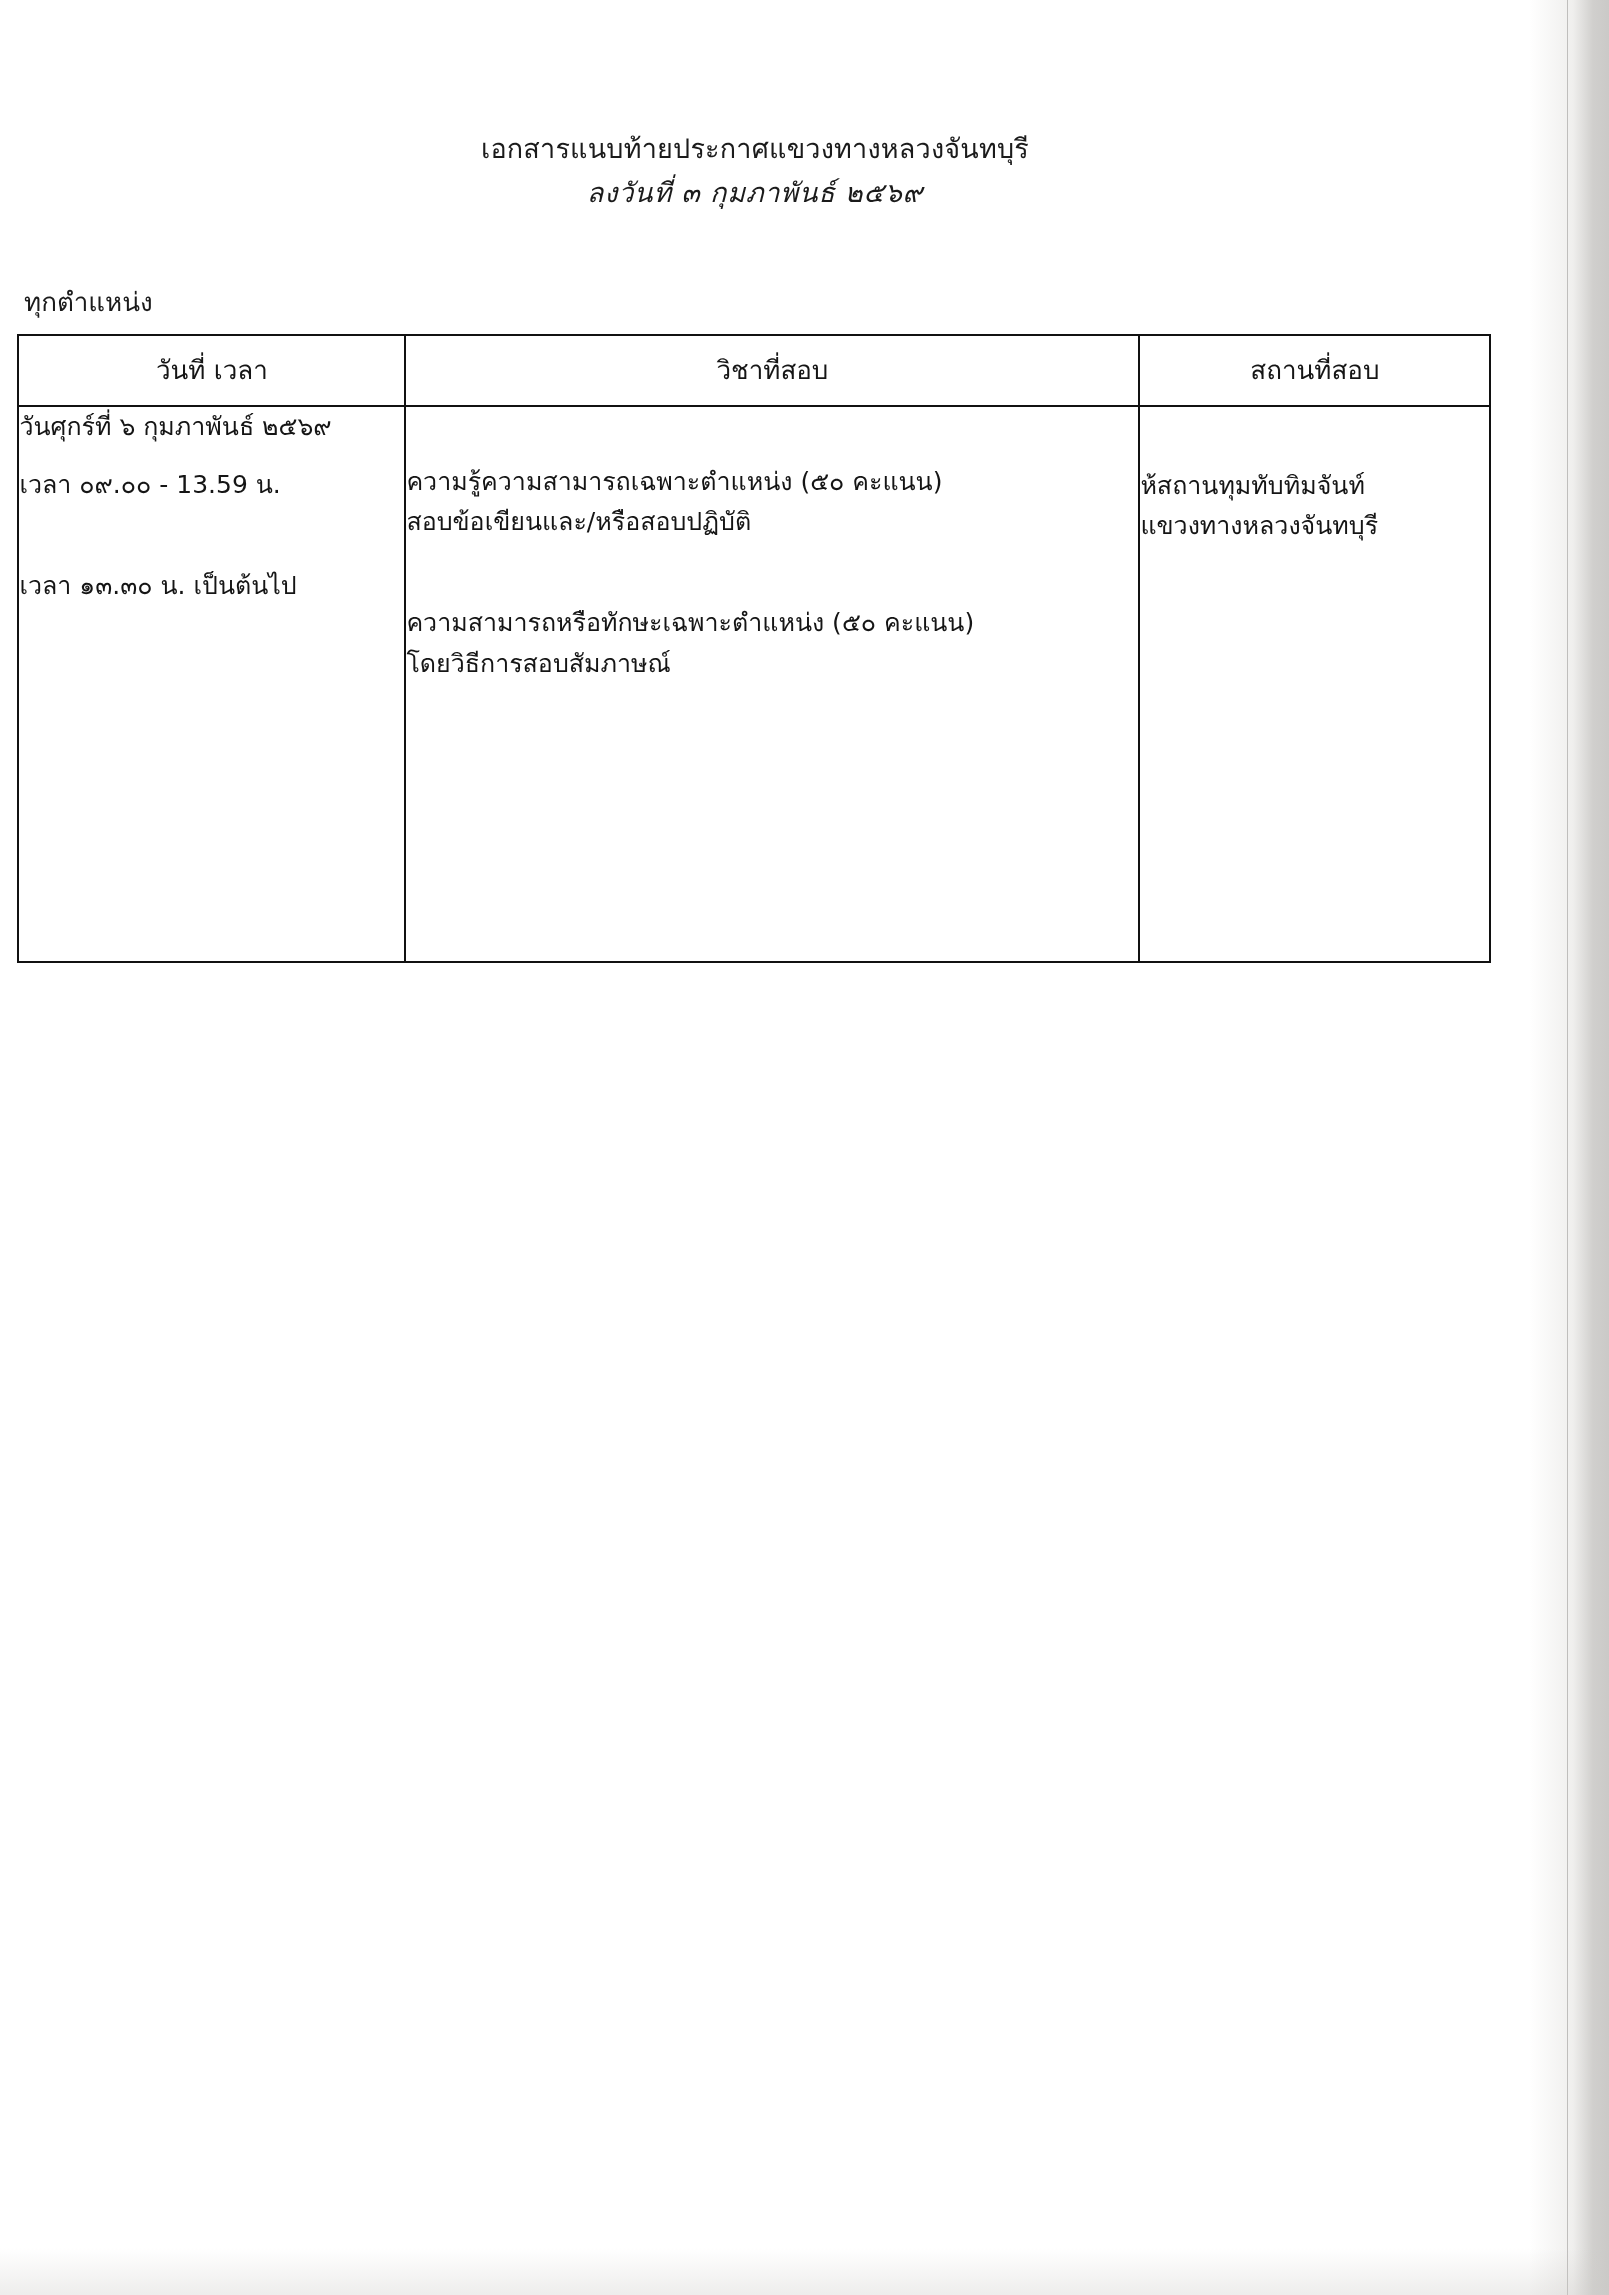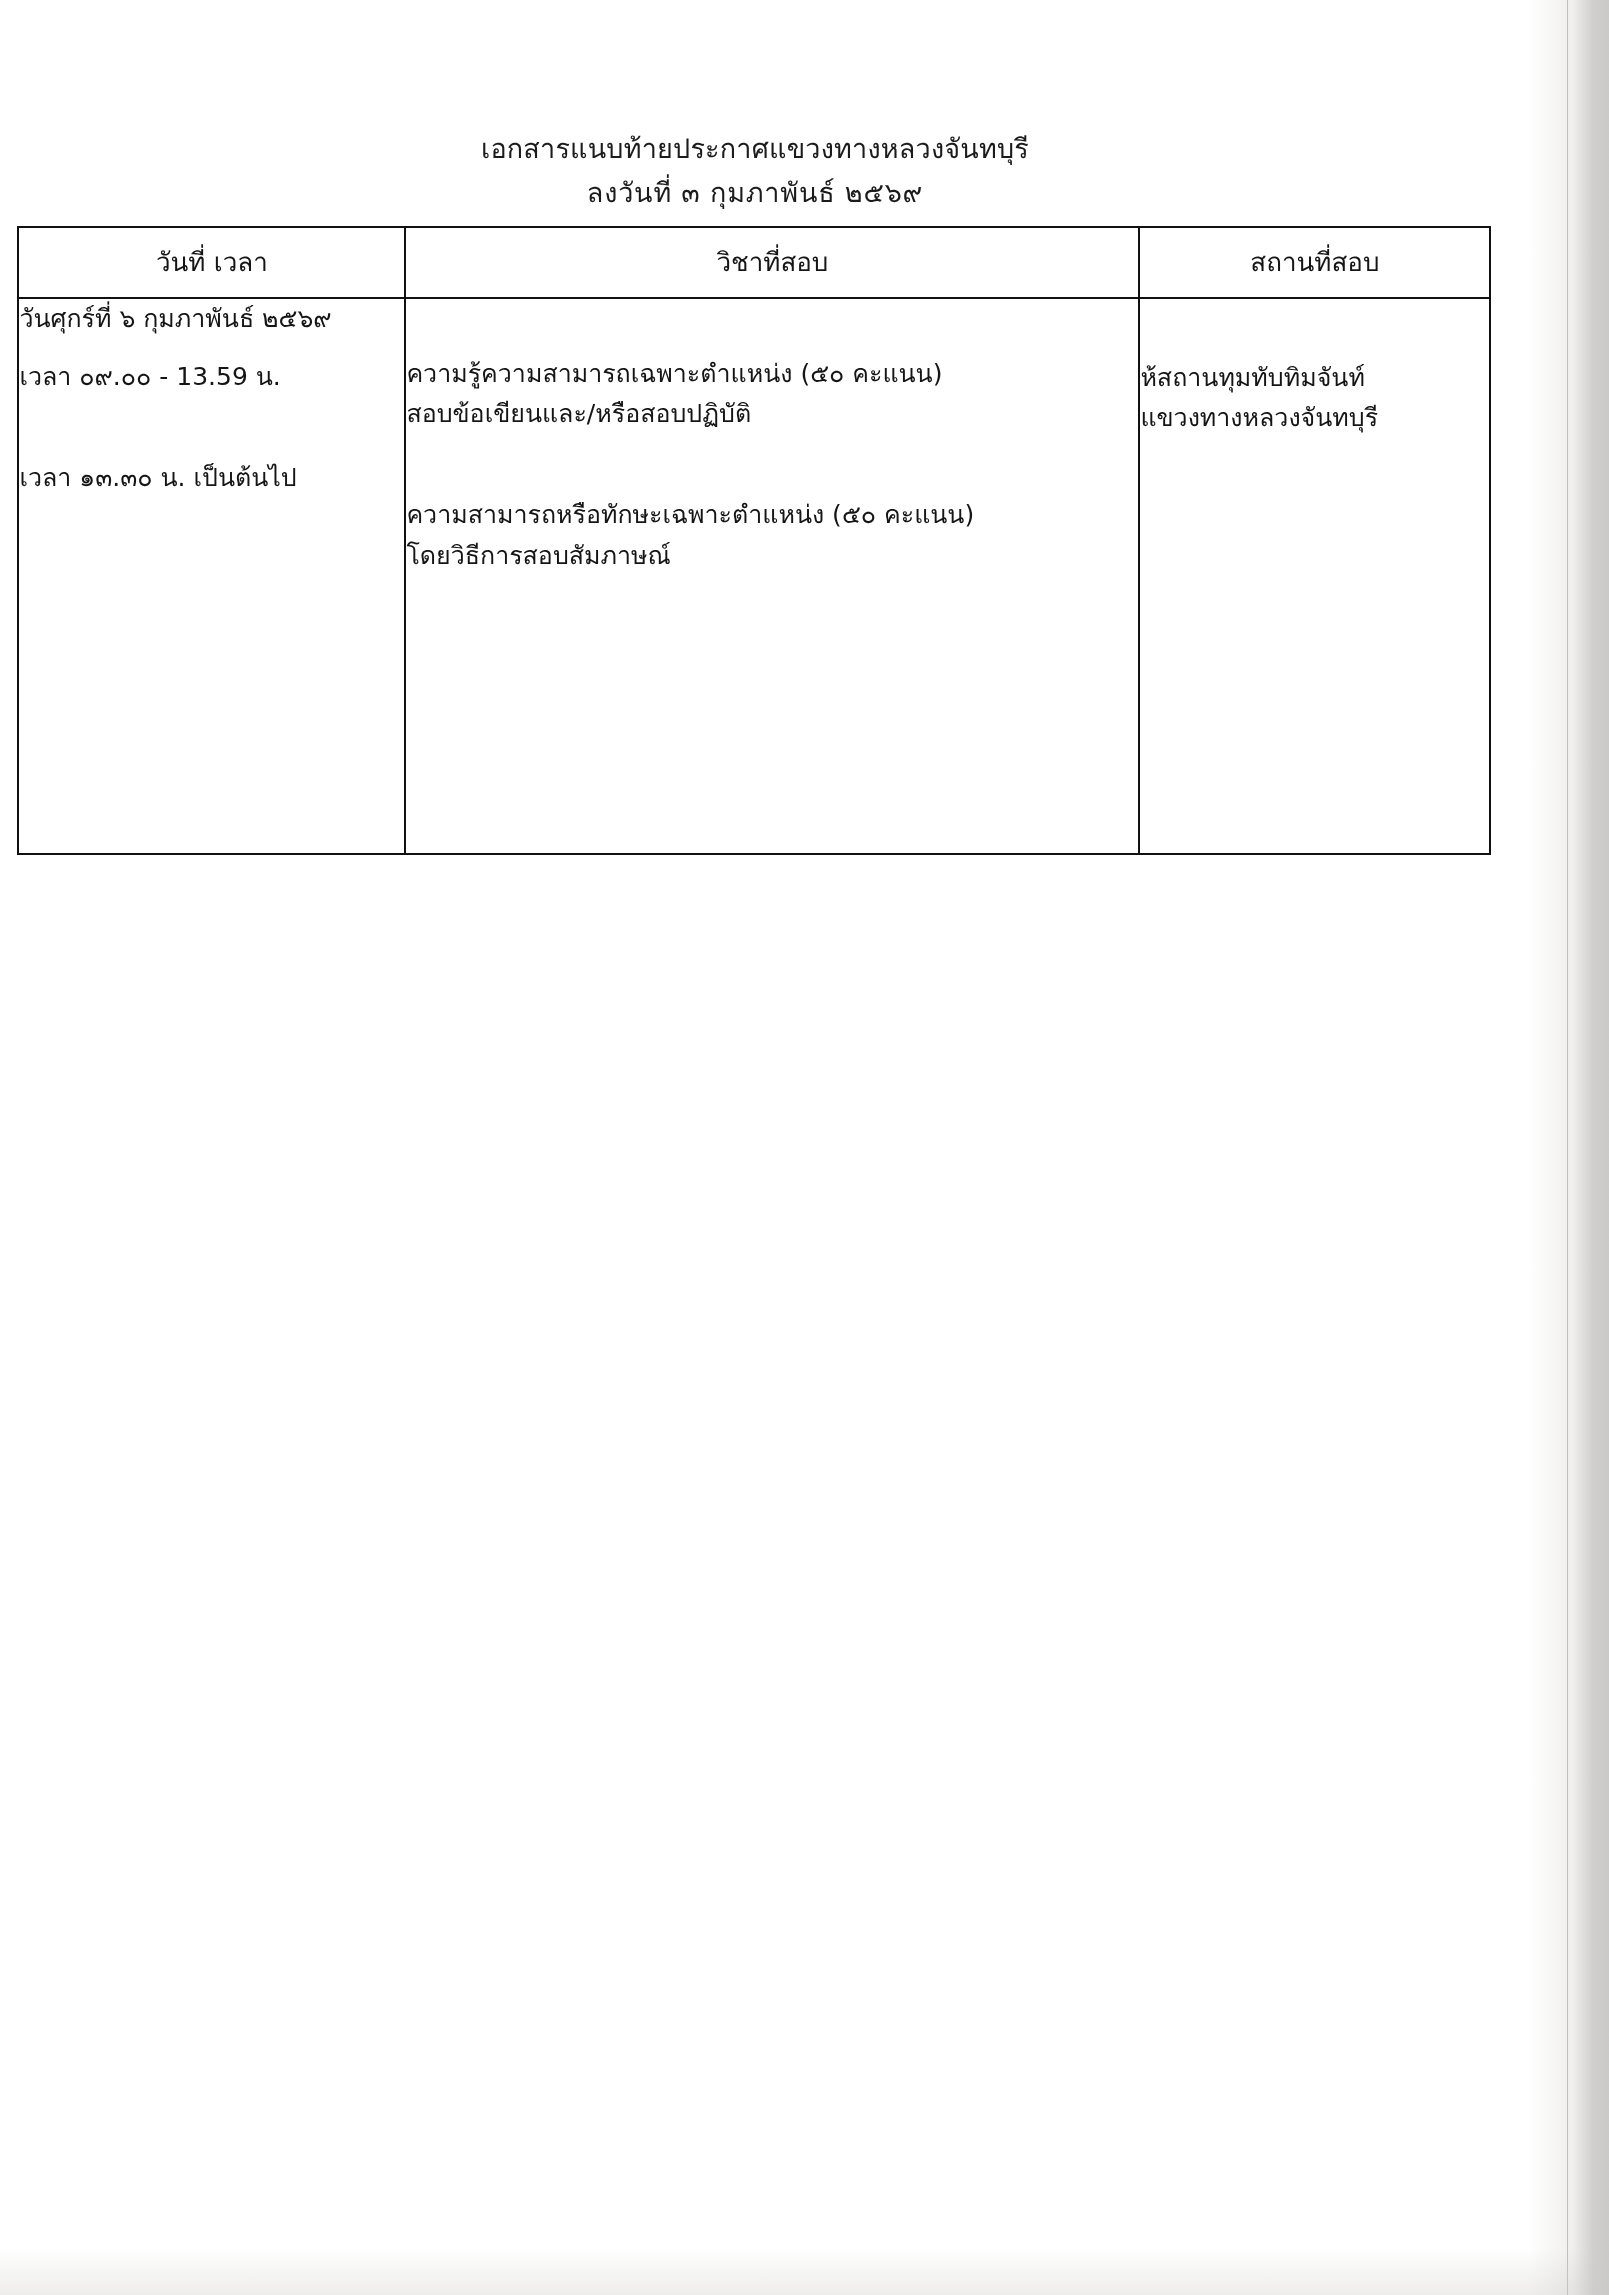--- a/index.html
+++ b/index.html
@@ -62,20 +62,21 @@
     color: #1b1b1b;
     margin-left: 8px;
   }
   .doc-header .hline {
     font-size: 27px;
     line-height: 1.62;
     letter-spacing: 0.2px;
   }
   .doc-header .hline.l2 {
     letter-spacing: 0.8px;
+    font-style: italic;
   }
 
   .section-label {
     margin-top: 67px;
     padding-left: 24px;
     font-size: 26px;
     color: #1b1b1b;
   }
 
   table.exam-table {
@@ -124,20 +125,21 @@
 <body>
 
 <div class="page">
   <div class="content">
 
     <div class="doc-header">
       <div class="hline l1">เอกสารแนบท้ายประกาศแขวงทางหลวงจันทบุรี</div>
       <div class="hline l2">ลงวันที่ ๓  กุมภาพันธ์ ๒๕๖๙</div>
     </div>
 
+    <div class="section-label">ทุกตำแหน่ง</div>
 
     <table class="exam-table">
       <colgroup>
         <col class="col-1">
         <col class="col-2">
         <col class="col-3">
       </colgroup>
       <thead>
         <tr>
           <th>วันที่ เวลา</th>

